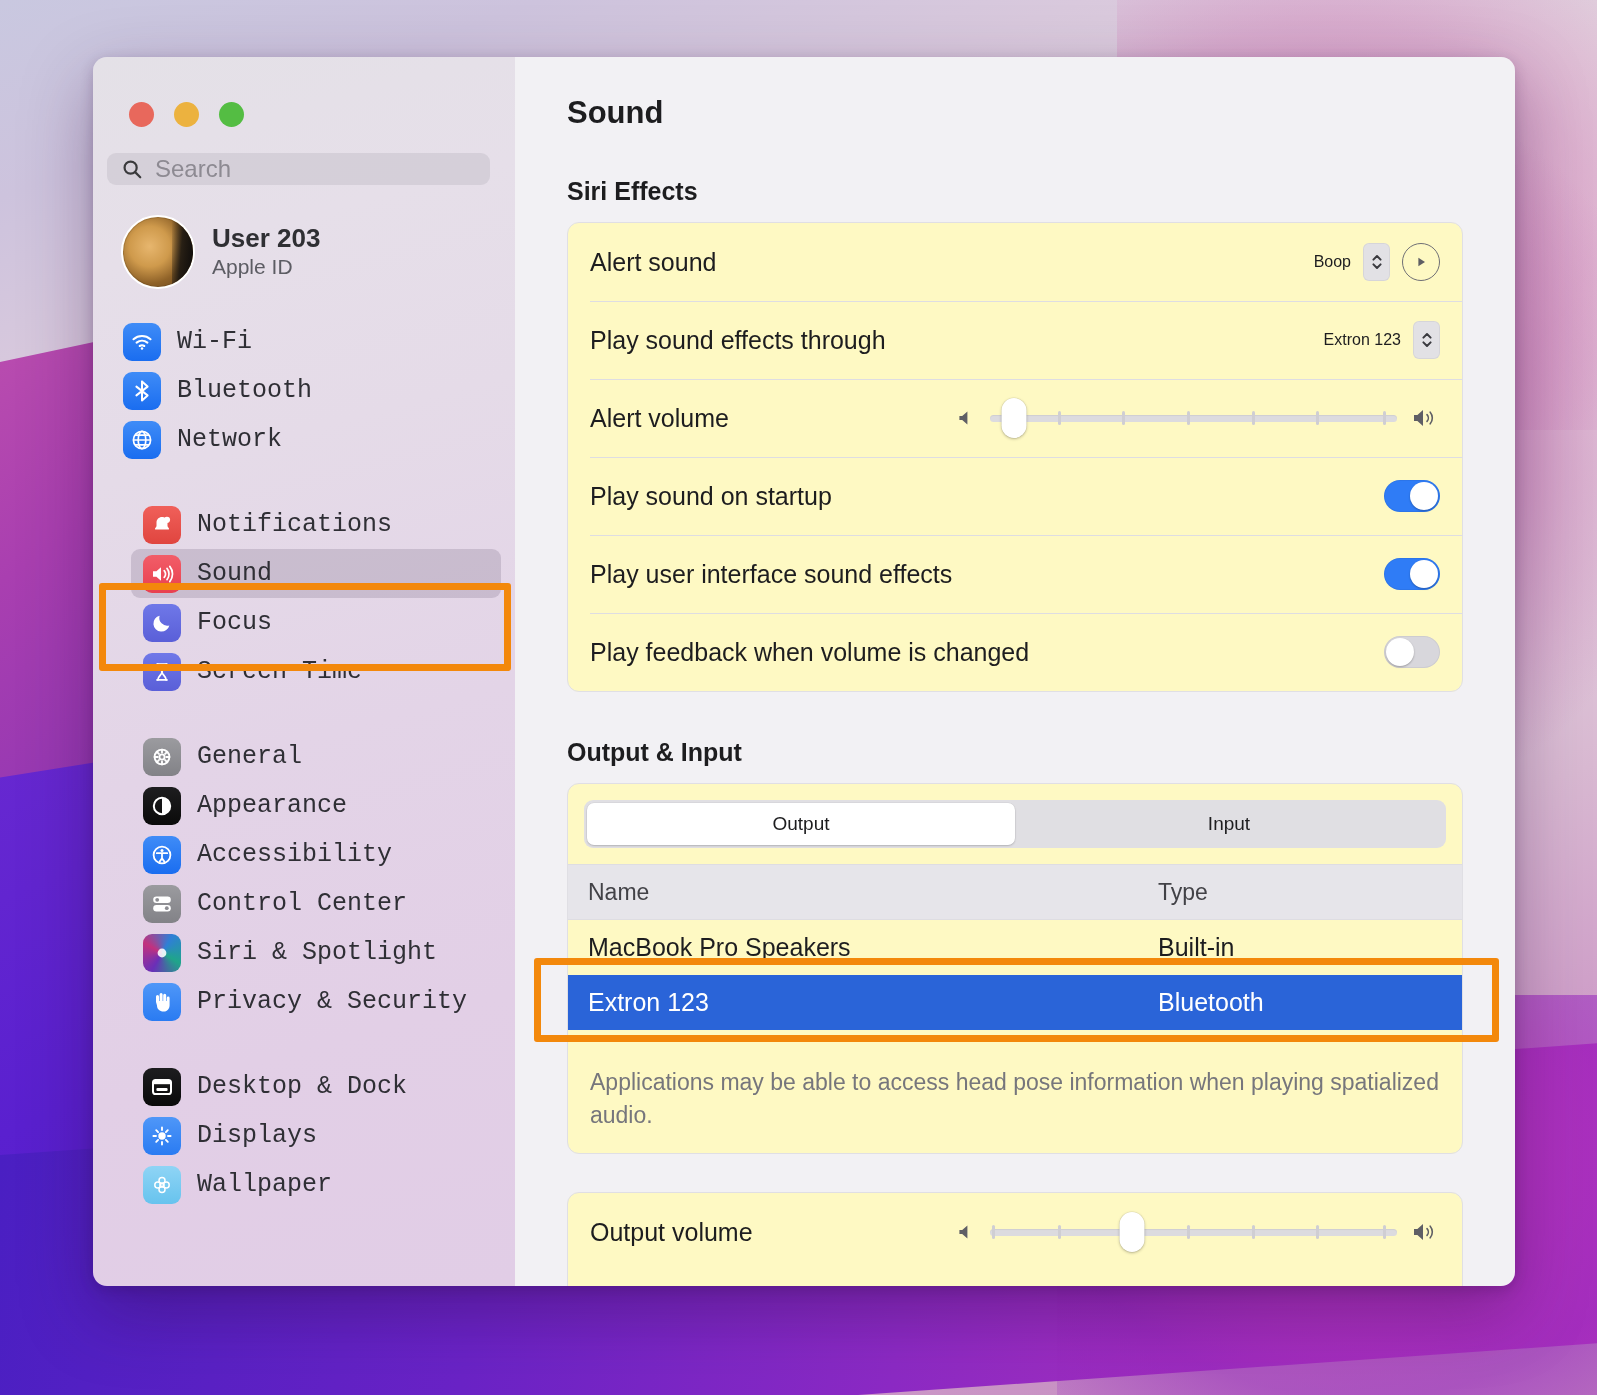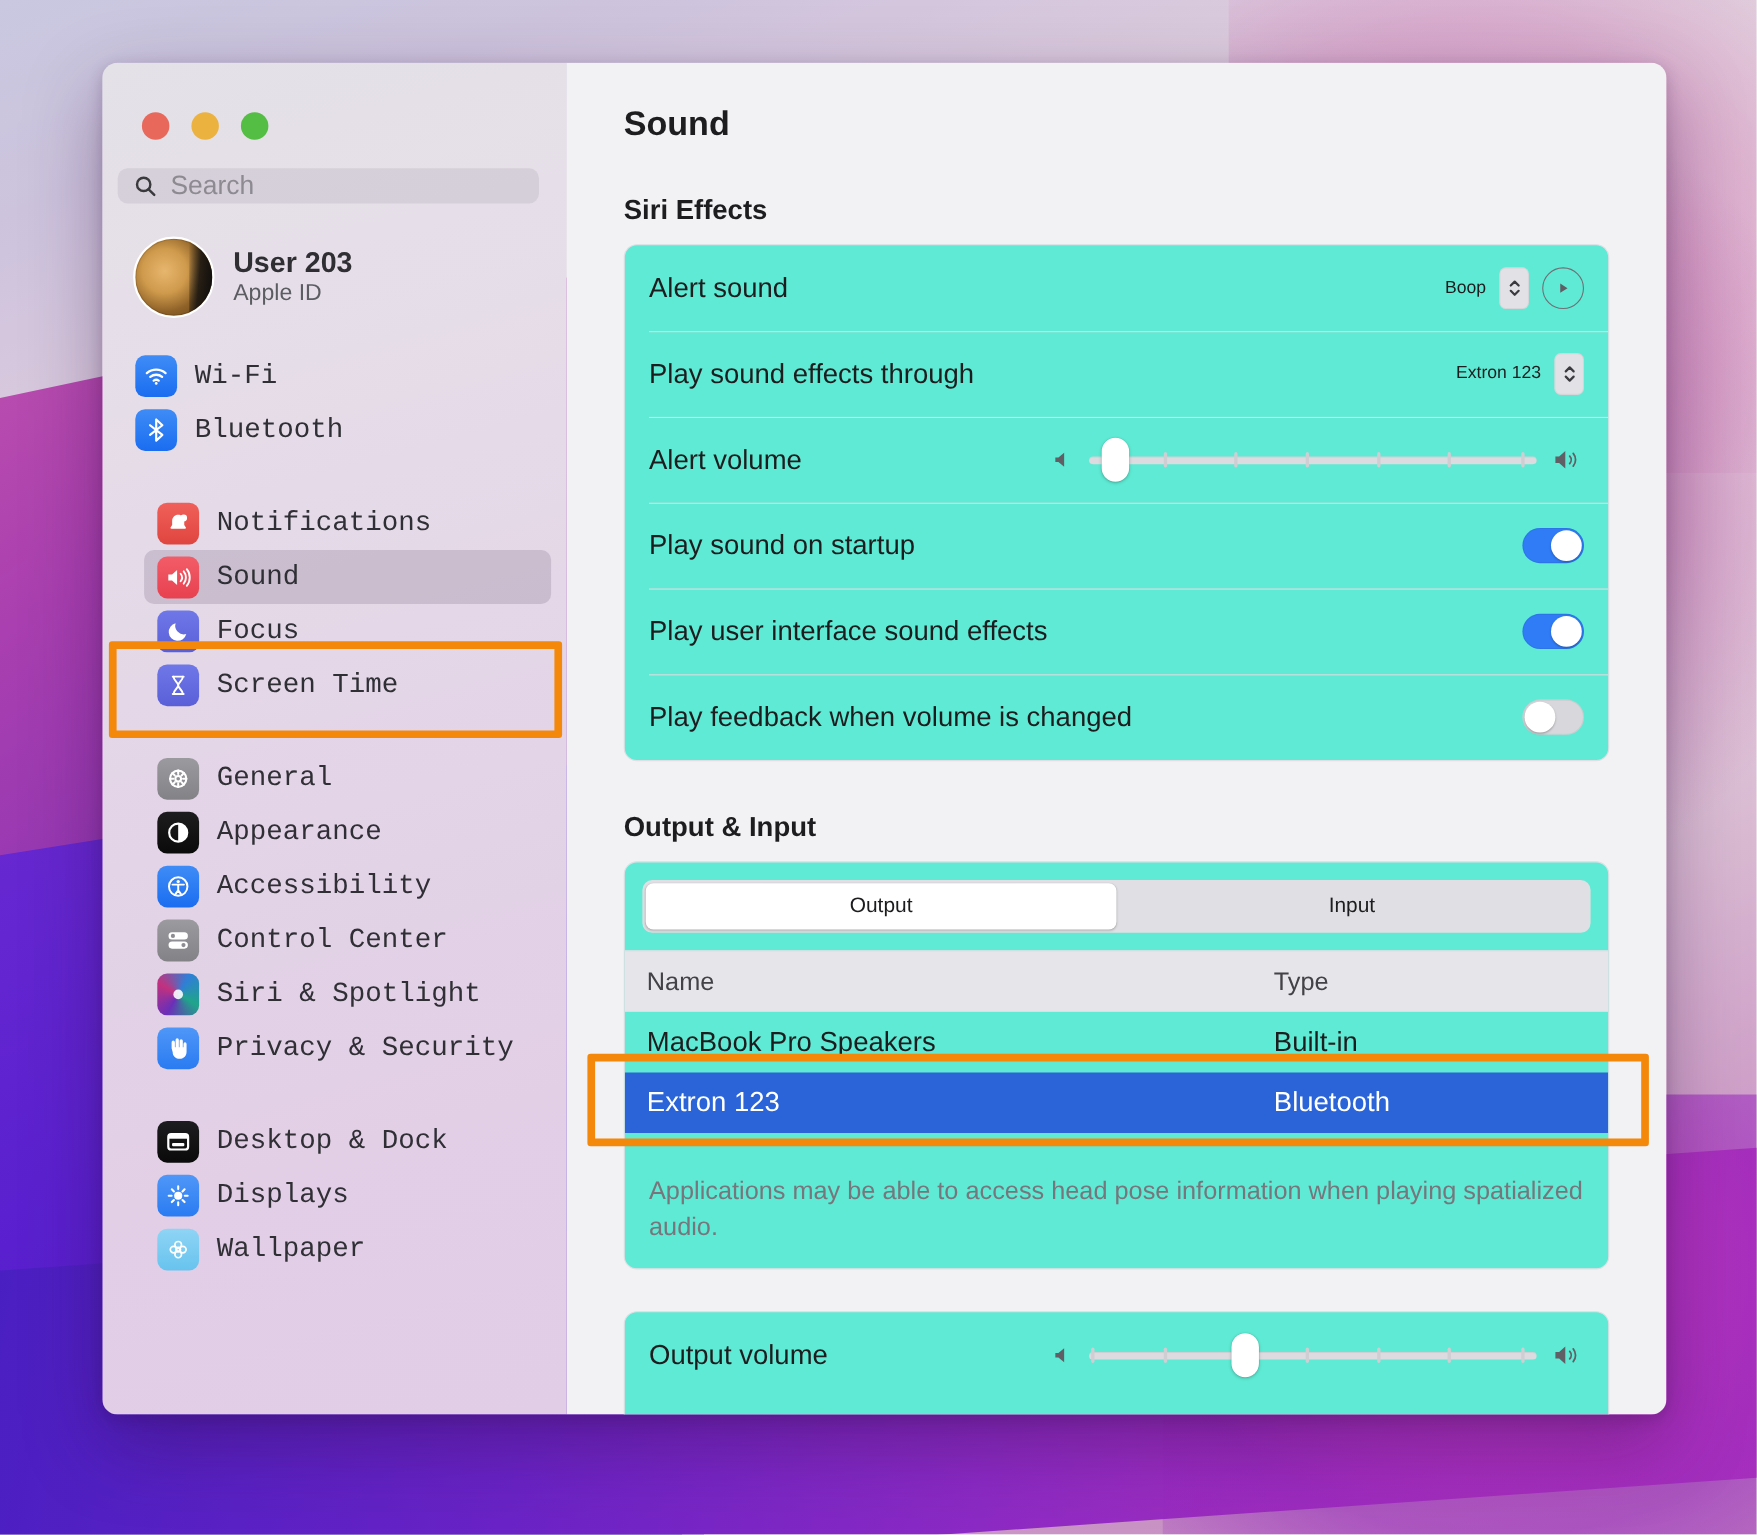--- a/index.html
+++ b/index.html
@@ -242,21 +242,21 @@
     margin-top: 38px;
   }
   .section-title {
     font-size: 25px;
     font-weight: bold;
     color: #1d1d1f;
     margin-top: 46px;
     margin-bottom: 16px;
   }
   .card {
-    background: #5eead4;
+    background: #fef9c3;
     border: 1px solid #e0dfe4;
     border-radius: 12px;
     overflow: hidden;
   }
   .row {
     display: flex;
     align-items: center;
     justify-content: space-between;
     height: 78px;
     padding: 0 22px;
@@ -483,20 +483,32 @@
           </div>
           <span class="nav-label">Wi-Fi</span>
         </div>
         <div class="nav-item">
           <div class="nav-icon ic-bluetooth">
             <svg width="22" height="24" viewBox="0 0 22 24" fill="none" stroke="#fff" stroke-width="2" stroke-linejoin="round" stroke-linecap="round">
               <path d="M11 2.4v19.2l5.6-5.2L5.4 7.6M5.4 16.4l11.2-8.8L11 2.4"></path>
             </svg>
           </div>
           <span class="nav-label">Bluetooth</span>
+        </div>
+        <div class="nav-item">
+          <div class="nav-icon ic-network">
+            <svg width="24" height="24" viewBox="0 0 24 24" fill="none" stroke="#fff" stroke-width="1.7">
+              <circle cx="12" cy="12" r="8.6"></circle>
+              <ellipse cx="12" cy="12" rx="3.8" ry="8.6"></ellipse>
+              <line x1="3.4" y1="12" x2="20.6" y2="12"></line>
+              <line x1="5" y1="7.2" x2="19" y2="7.2"></line>
+              <line x1="5" y1="16.8" x2="19" y2="16.8"></line>
+            </svg>
+          </div>
+          <span class="nav-label">Network</span>
         </div>
       </div>
 
       <div class="nav-group gap-lg">
         <div class="nav-item">
           <div class="nav-icon ic-notif">
             <svg width="22" height="22" viewBox="0 0 24 24" fill="#fff">
               <path d="M12 3.2c-3.4 0-6 2.6-6 6v4.1l-1.6 2.6c-.3.5.1 1.1.7 1.1h13.8c.6 0 1-.6.7-1.1L18 13.3V9.2c0-3.4-2.6-6-6-6z"></path>
               <circle cx="17.4" cy="6.4" r="3.4"></circle>
             </svg>

